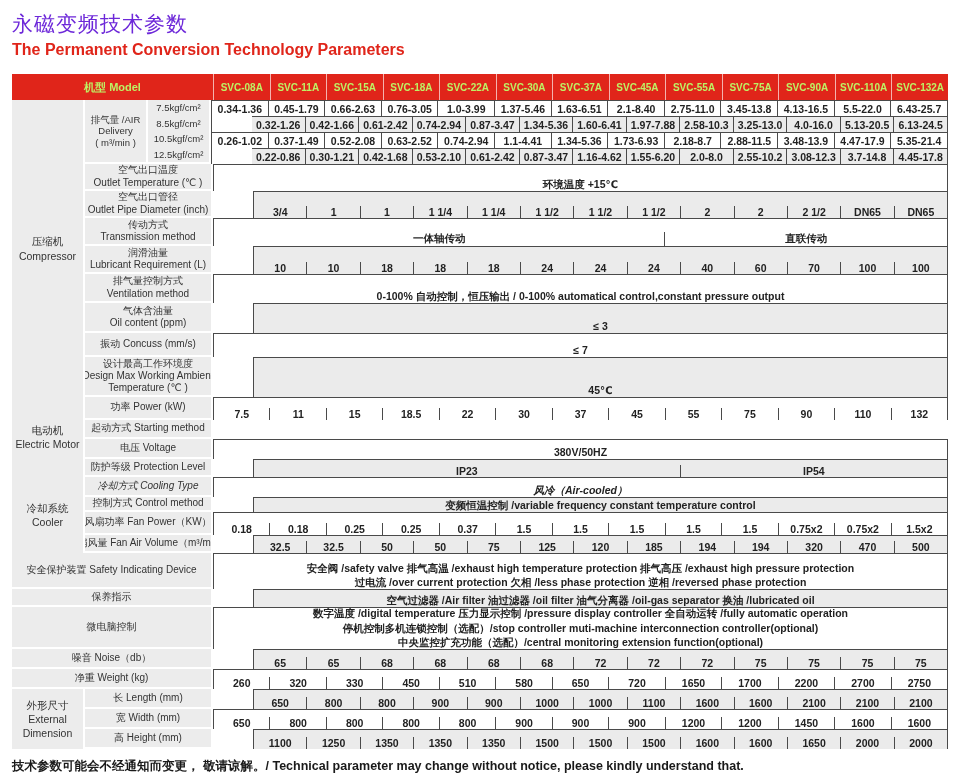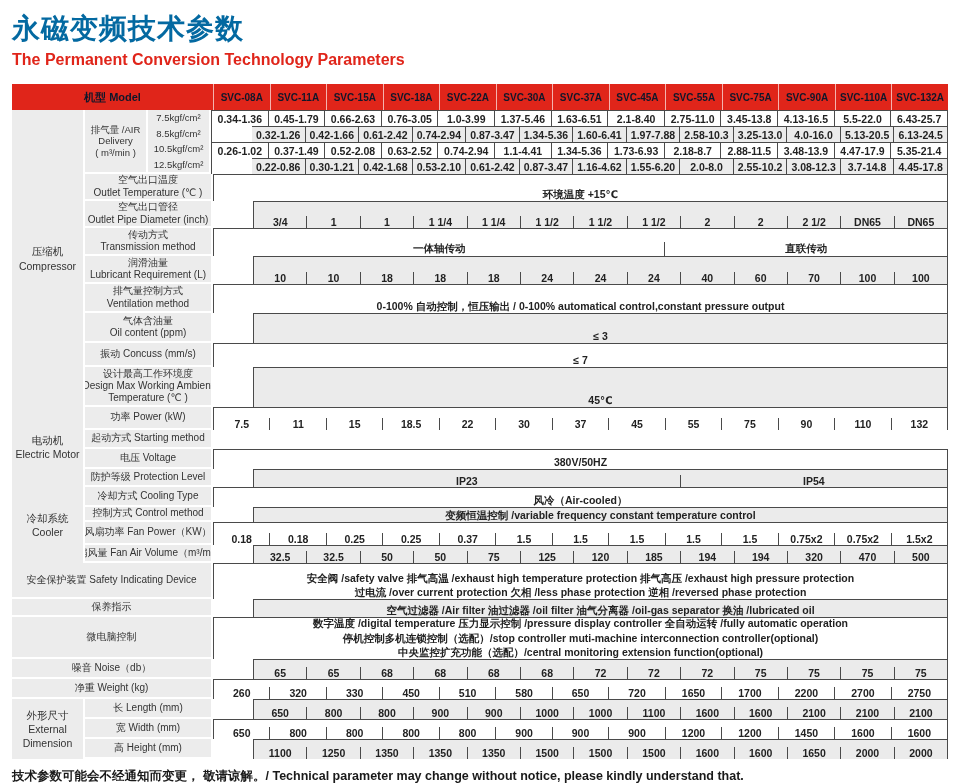--- a/index.html
+++ b/index.html
@@ -2,25 +2,25 @@
 <html><head>
 <meta charset="utf-8">
 <style>
   * { box-sizing: border-box; }
   html,body { margin:0; padding:0; }
   body {
     width:960px; height:783px; background:#fff; overflow:hidden;
     font-family:"Liberation Sans","DejaVu Sans",sans-serif;
   }
   .page { padding:10px 12px 0 12px; }
-  .title { color:#0369a1; font-size:28px; font-weight:700; letter-spacing:1px; }
+  .title { color:#6d28d9; font-size:21px; font-weight:400; letter-spacing:1px; }
   .subtitle { color:#e0251a; font-size:16px; font-weight:700; margin-top:3px; }
   .spec-table { margin-top:15px; width:936px; }
 
-  .header-row { display:flex; height:26px; background:#e0251a; color:#0f172a; }
+  .header-row { display:flex; height:26px; background:#e0251a; color:#bef264; }
   .header-model { width:201px; display:flex; align-items:center; justify-content:center;
                   font-size:11px; font-weight:700; }
   .header-cells { flex:1; display:flex; }
   .hc { flex:1; display:flex; align-items:center; justify-content:center;
         font-size:10px; font-weight:700; border-left:1px solid rgba(255,255,255,.65); }
 
   .tbody { position:relative; }
   .trow { display:flex; }
   .gcol { width:71px; margin-right:2px; background:#ececec; }
   .lcell { width:126px; margin-right:2px; background:#ececec; overflow:hidden;
@@ -317,21 +317,21 @@
         <div class="trow" style="height: 18px;">
           <div class="gcol"></div>
           <div class="lcell">
             <div class="ln">防护等级 Protection Level</div>
           </div>
           <div class="darea g">
             <div class="dc sp8">IP23</div>
             <div class="dc sp5">IP54</div>
           </div>
         </div>
-        <div class="trow" style="height: 20px;">
+        <div class="trow" style="height: 20px; font-style: italic;">
           <div class="gcol"></div>
           <div class="lcell">
             <div class="ln">冷却方式 Cooling Type</div>
           </div>
           <div class="darea w">
             <div class="spancell">
               <div class="ln">风冷（Air-cooled）</div>
             </div>
           </div>
         </div>

